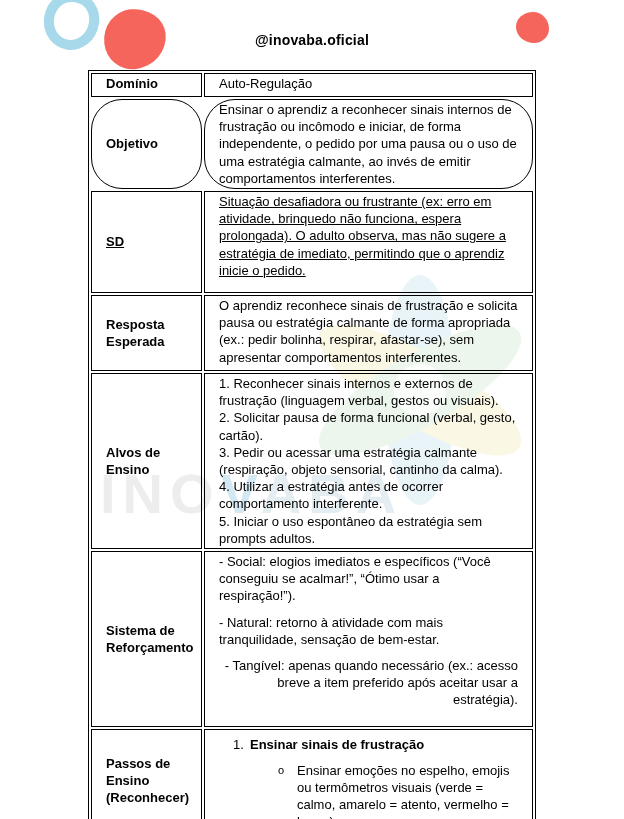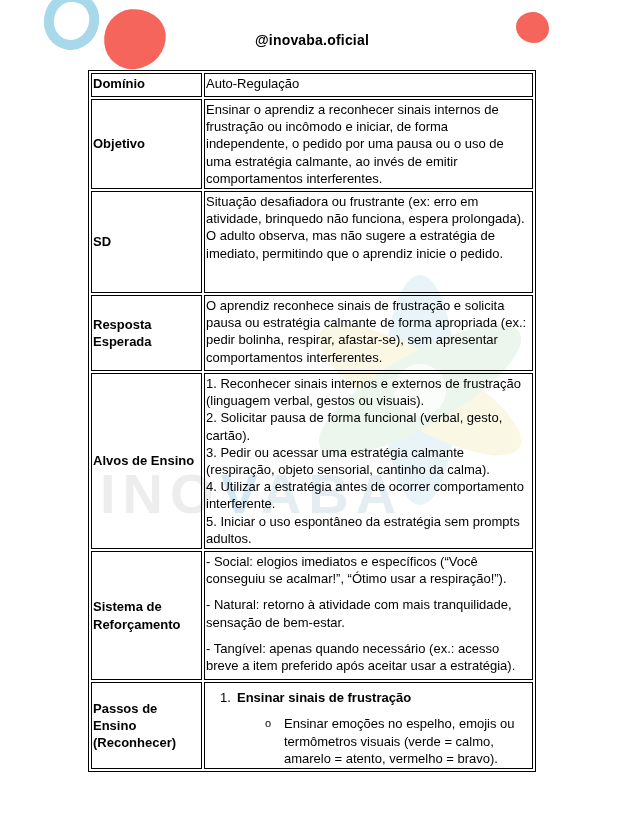--- a/index.html
+++ b/index.html
@@ -44,34 +44,34 @@
 
   
   .doc-table-wrap { position:absolute; left:88px; top:70px; z-index:1; }
   table.doc {
     border-collapse:separate; border-spacing:2px;
     border:1px solid #000; background:transparent;
     width:448px; table-layout:fixed;
   }
   table.doc td {
     border:1px solid #000; background:transparent;
-    font-size:13px; line-height:17.2px; padding:1px 1px;
+    font-size:13px; line-height:17.2px; padding:1px 14px;
     overflow:hidden;
   }
   td.label-cell { width:110px; font-weight:700; vertical-align:middle; }
   td.content-cell { width:326px; vertical-align:top; }
   tr.r1 td { height:24px; vertical-align:top; }
-  tr.r2 td { height:88px; }
-  tr.r3 td { height:102px; }
+  tr.r2 td { height:88px;border-radius:31px; }
+  tr.r3 td { height:102px;text-decoration:underline; }
   tr.r4 td { height:76px;margin-top:48px; }
   tr.r5 td { height:174px; }
   tr.r6 td { height:120px; }
   tr.r7 td { height:86px; }
   tr.r6 .para { margin-bottom:9px; }
-  tr.r6 .para:last-child { margin-bottom:4px; }
+  tr.r6 .para:last-child { margin-bottom:16px;text-align:right; }
 
   .step-line { padding:5px 0 0 14px; font-weight:700; }
   .step-line .step-num { display:inline-block; width:17px; font-weight:400; }
   .bullet-line { display:flex; margin:9px 0 0 59px; }
   .bullet-marker { width:19px; font-size:11px; flex:0 0 19px; }
   .bullet-text { flex:1; }
   .bold { font-weight:400; }
 </style>
 </head>
 <body>

